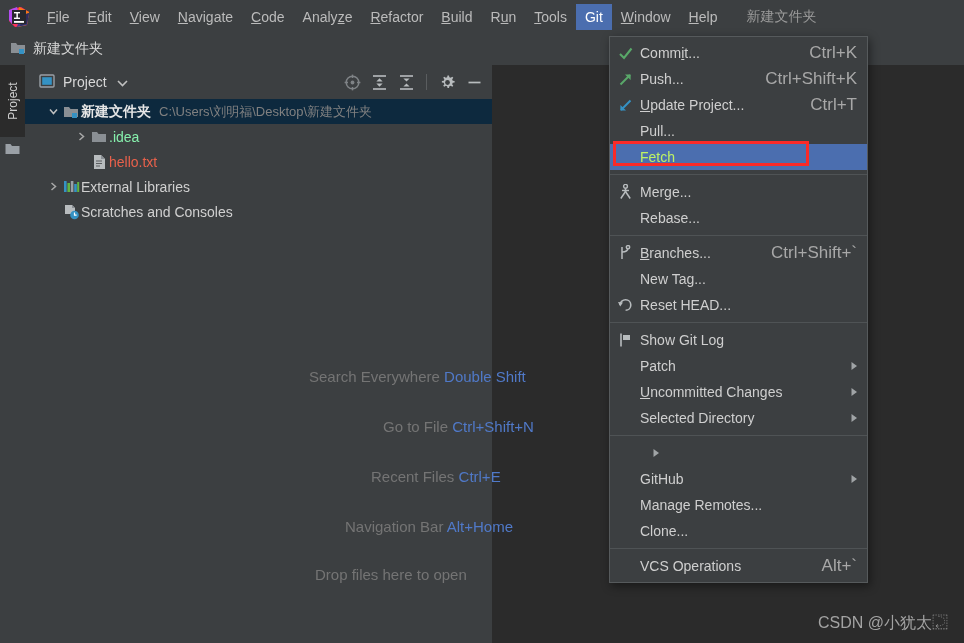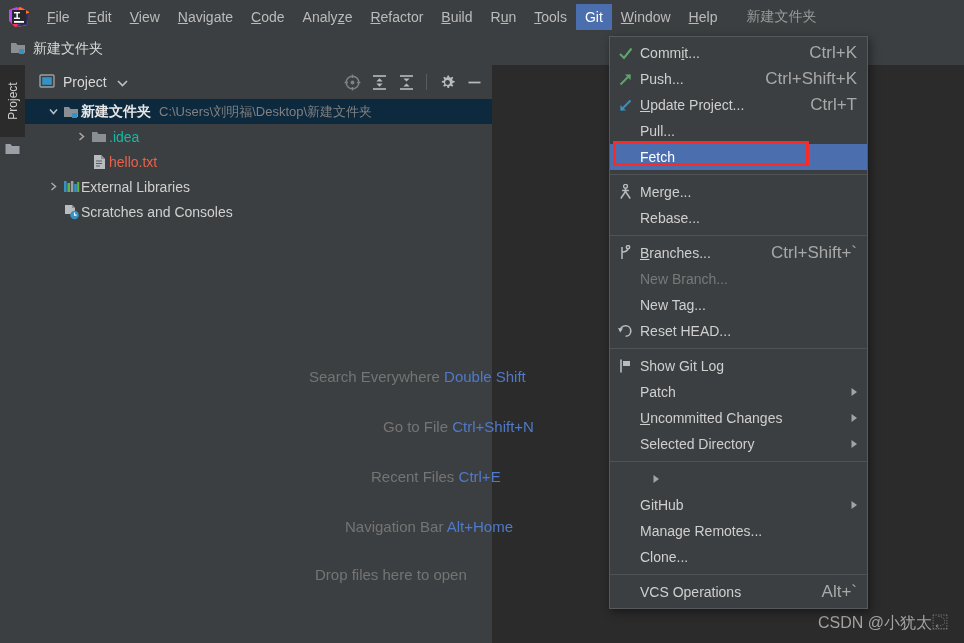--- a/index.html
+++ b/index.html
@@ -158,21 +158,21 @@
   }
   .tw-icon {
     width: 20px;
     display: flex;
     align-items: center;
     justify-content: center;
     flex: none;
   }
   .tw-label { color: #d0d0d0; }
   .tw-label.bold { font-weight: bold; color: #e6e6e6; }
-  .tw-label.olive { color: #14b8a6; }
+  .tw-label.olive { color: #86efac; }
   .tw-label.red { color: #e8614b; }
   .tw-path { color: #808080; margin-left: 8px; font-size: 13px; }
 
   
   #editor {
     position: absolute;
     left: 493px; top: 65px;
     width: 471px; height: 578px;
     background: #2b2b2b;
   }
@@ -219,21 +219,21 @@
     align-items: center;
     justify-content: center;
     flex: none;
   }
   .gm-label {
     font-size: 14px;
     color: #cfcfcf;
     flex: 1;
   }
   .gm-row.disabled .gm-label { color: #787878; }
-  .gm-row.highlight .gm-label { color: #ffffff; }
+  .gm-row.highlight .gm-label { color: #bef264; }
   .gm-shortcut {
     font-size: 17px;
     color: #a8a8a8;
     margin-left: 14px;
     padding-right: 4px;
   }
   .gm-submenu-arrow {
     margin-left: 12px;
     padding-right: 2px;
     display: flex;
@@ -517,24 +517,20 @@
         <span class="gm-icon">
           <svg width="15" height="16" viewBox="0 0 15 16">
             <path d="M4 2 L4 14" stroke="#b8bcbe" stroke-width="1.5"></path>
             <path d="M4 7 C8 7 10 6 10 2.8" stroke="#b8bcbe" stroke-width="1.5" fill="none"></path>
             <circle cx="10" cy="2.2" r="1.7" fill="none" stroke="#b8bcbe" stroke-width="1.4"></circle>
           </svg>
         </span>
         <span class="gm-label"><span class="mn-u">B</span>ranches...</span>
         <span class="gm-shortcut">Ctrl+Shift+`</span>
       </div>
-      <div class="gm-row disabled">
-        <span class="gm-icon"></span>
-        <span class="gm-label">New Branch...</span>
-      </div>
       <div class="gm-row">
         <span class="gm-icon"></span>
         <span class="gm-label">New Tag...</span>
       </div>
       <div class="gm-row">
         <span class="gm-icon">
           <svg width="16" height="15" viewBox="0 0 16 15">
             <path d="M3 7 C3 3.6 6 1.8 8.6 1.8 C11.6 1.8 13.8 4 13.8 7 C13.8 10 11.6 12.3 8.6 12.3" stroke="#b8bcbe" stroke-width="1.6" fill="none"></path>
             <path d="M1 4 L3.2 8.6 L6 4.6 Z" fill="#b8bcbe"></path>
           </svg>

